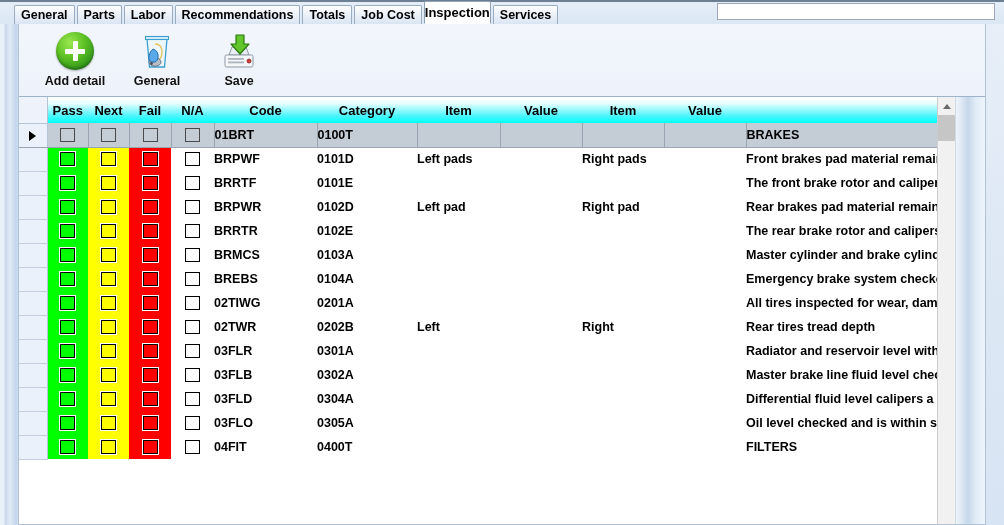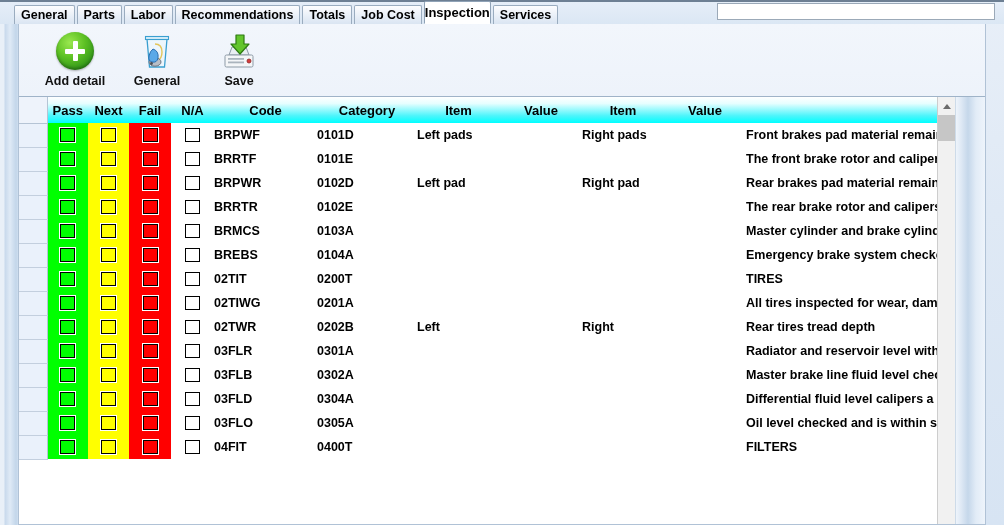--- a/index.html
+++ b/index.html
@@ -385,20 +385,34 @@
               <th>Code</th>
               <th>Category</th>
               <th>Item</th>
               <th>Value</th>
               <th>Item</th>
               <th>Value</th>
               <th class="desc-col">De</th>
             </tr>
         </thead>
         <tbody>
+            <tr class="grouprow">
+              <td class="sel"><span class="rowmark"></span></td>
+              <td class="cb pass"><span class="box"></span></td>
+              <td class="cb next"><span class="box"></span></td>
+              <td class="cb fail"><span class="box"></span></td>
+              <td class="cb na"><span class="box"></span></td>
+              <td>01BRT</td>
+              <td>0100T</td>
+              <td></td>
+              <td></td>
+              <td></td>
+              <td></td>
+              <td>BRAKES</td>
+            </tr>
             <tr class="">
               <td class="sel"></td>
               <td class="cb pass"><span class="box"></span></td>
               <td class="cb next"><span class="box"></span></td>
               <td class="cb fail"><span class="box"></span></td>
               <td class="cb na"><span class="box"></span></td>
               <td>BRPWF</td>
               <td>0101D</td>
               <td>Left pads</td>
               <td></td>
@@ -468,34 +482,20 @@
               <td class="cb next"><span class="box"></span></td>
               <td class="cb fail"><span class="box"></span></td>
               <td class="cb na"><span class="box"></span></td>
               <td>BREBS</td>
               <td>0104A</td>
               <td></td>
               <td></td>
               <td></td>
               <td></td>
               <td>Emergency brake system checke</td>
-            </tr>
-            <tr class="">
-              <td class="sel"></td>
-              <td class="cb pass"><span class="box"></span></td>
-              <td class="cb next"><span class="box"></span></td>
-              <td class="cb fail"><span class="box"></span></td>
-              <td class="cb na"><span class="box"></span></td>
-              <td>02TIT</td>
-              <td>0200T</td>
-              <td></td>
-              <td></td>
-              <td></td>
-              <td></td>
-              <td>TIRES</td>
             </tr>
             <tr class="">
               <td class="sel"></td>
               <td class="cb pass"><span class="box"></span></td>
               <td class="cb next"><span class="box"></span></td>
               <td class="cb fail"><span class="box"></span></td>
               <td class="cb na"><span class="box"></span></td>
               <td>02TIWG</td>
               <td>0201A</td>
               <td></td>

